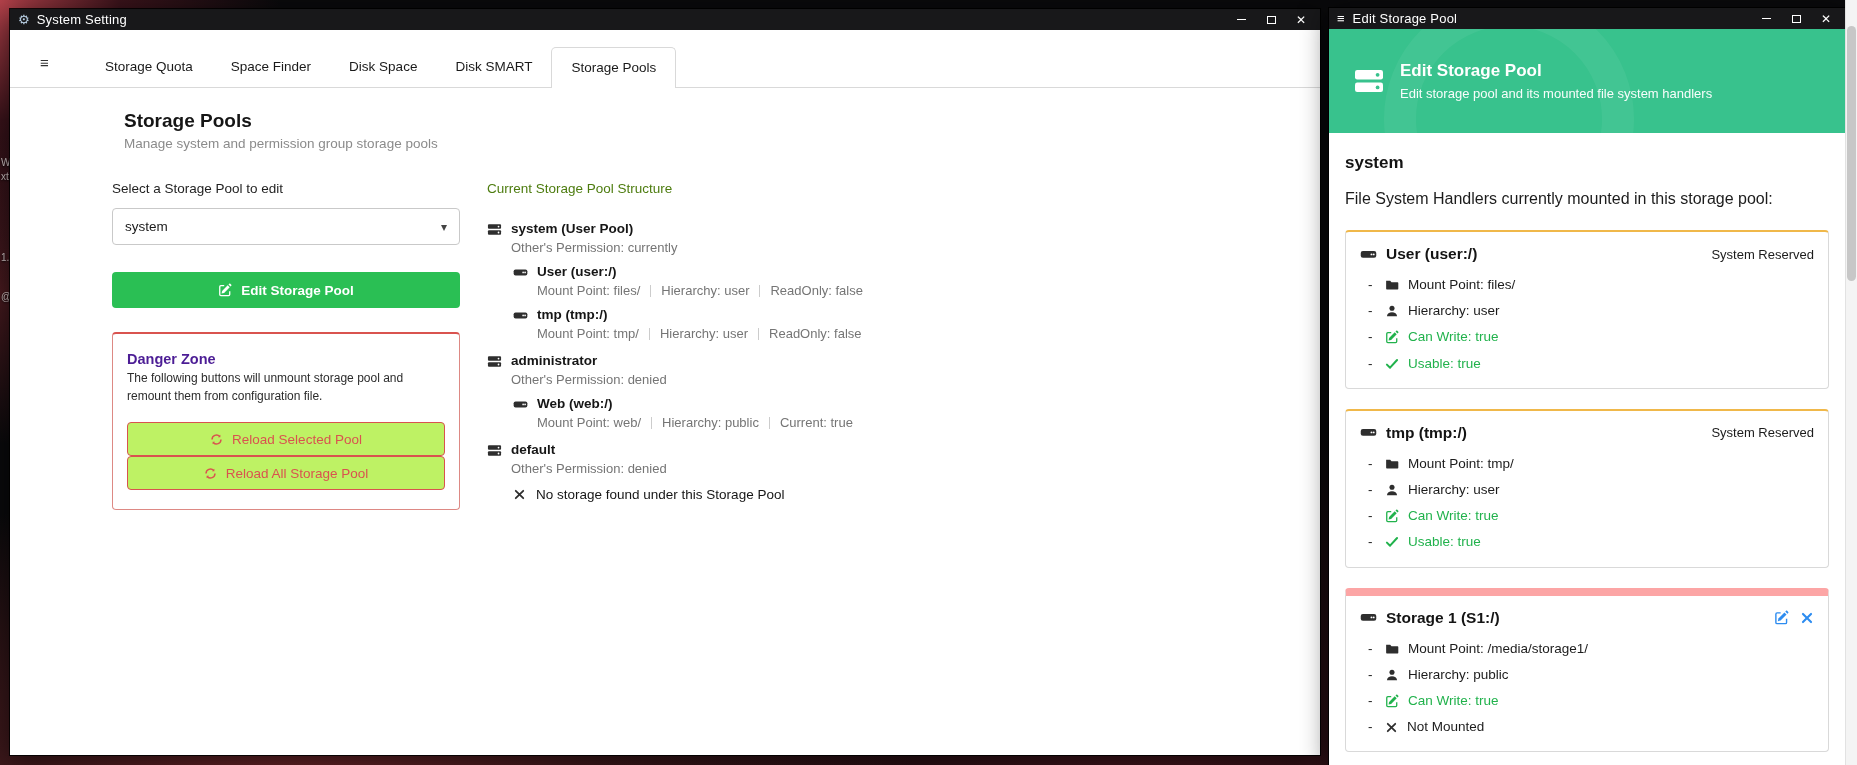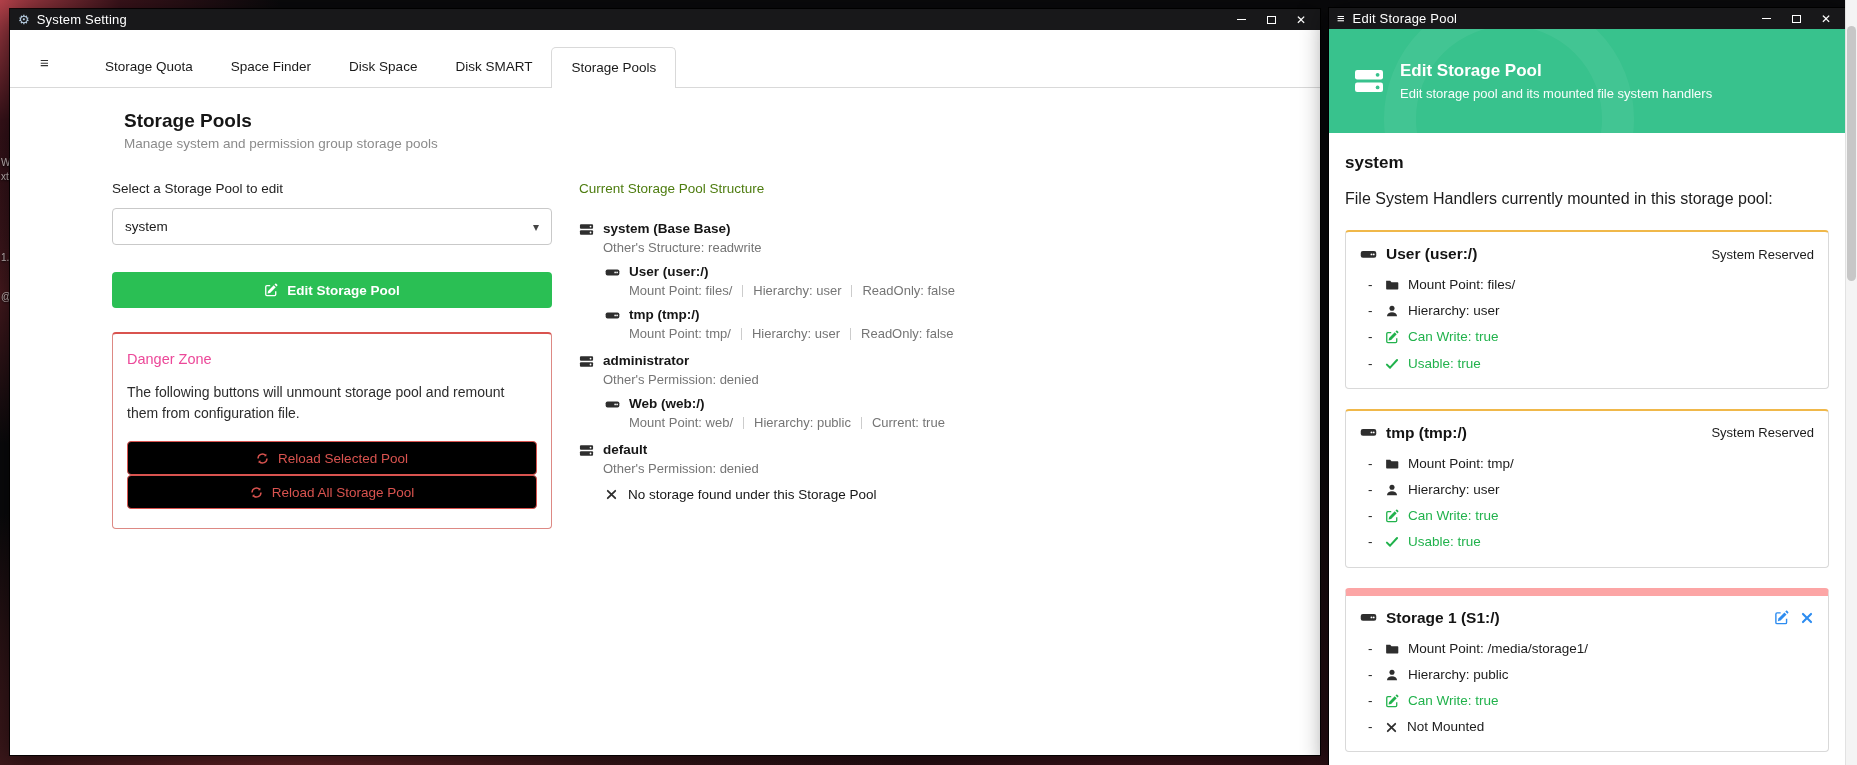--- a/index.html
+++ b/index.html
@@ -39,34 +39,34 @@
   .hamburger { align-self: center; font-size: 15px; color: #333; width: 16px; margin-right: 30px; margin-top: 8px; }
   .tabs { display: flex; }
   .tab { padding: 12px 19px 12px; font-size: 13.5px; color: #1a1a1a; }
   .tab.active { border: 1px solid #d9d9d9; border-bottom: none; border-radius: 5px 5px 0 0; background: #fff; margin-bottom: -1px; padding-bottom: 13px; }
 
   
   .content { padding: 22px 0 0 102px; }
   .page-title { margin-left: 12px; font-size: 19px; font-weight: 700; color: #151515; }
   .page-sub { margin-left: 12px; margin-top: 4px; font-size: 13.5px; color: #8b8b8b; }
   .cols { display: flex; margin-top: 30px; }
-  .col-left { width: 440px; flex: none; }
+  .col-left { width: 348px; flex: none; }
   .col-right { margin-left: 27px; }
 
   .field-label { font-size: 13.5px; color: #1f1f1f; }
   .select { margin-top: 12px; height: 37px; border: 1px solid #c9c9c9; border-radius: 4px; display: flex; align-items: center; justify-content: space-between; padding: 0 12px; font-size: 13.5px; background: #fff; cursor: default; }
   .caret { color: #444; font-size: 12px; }
 
   button { font-family: inherit; cursor: pointer; }
   .btn-green { margin-top: 27px; width: 100%; height: 36px; background: var(--accent-green, #2abf54); border: none; border-radius: 4px; color: #fff; font-size: 13.5px; font-weight: 700; display: flex; align-items: center; justify-content: center; gap: 9px; }
 
   .danger-card { margin-top: 24px; border: 1px solid #dd8984; border-top: 2px solid var(--danger-red, #d9534f); border-radius: 4px; padding: 17px 14px 19px; }
-  .danger-title { font-size: 14.5px; font-weight: 400; color: #ec4899; }
-  .danger-desc { margin-top: 15px; font-size: 14px; color: #2c2c2c; line-height: 1.5; }
-  .btn-outline-red { margin-top: 17px; width: 100%; height: 34px; background: #000000; border: 1px solid var(--danger-red, #d9534f); border-radius: 4px; color: var(--danger-red, #d9534f); font-size: 13.5px; display: flex; align-items: center; justify-content: center; gap: 9px; }
+  .danger-title { font-size: 14.5px; font-weight: 700; color: #4c1d95; }
+  .danger-desc { margin-top: 2px; font-size: 12px; color: #2c2c2c; line-height: 1.5; }
+  .btn-outline-red { margin-top: 17px; width: 100%; height: 34px; background: #bef264; border: 1px solid var(--danger-red, #d9534f); border-radius: 4px; color: var(--danger-red, #d9534f); font-size: 13.5px; display: flex; align-items: center; justify-content: center; gap: 9px; }
   .btn-outline-red + .btn-outline-red { margin-top: 0; }
 
   
   .struct-title { font-size: 13.5px; color: #4d7c0f; }
   .tree { margin-top: 24px; }
   .pool { margin-top: 10px; }
   .tree .pool:first-child { margin-top: 0; }
   .node-head { display: flex; align-items: center; gap: 9px; line-height: 18px; }
   .node-name { font-size: 13.5px; font-weight: 700; color: #161616; }
   .node-meta { margin-left: 24px; margin-top: 1px; font-size: 13px; color: #757575; display: flex; align-items: center; line-height: 17px; }
@@ -214,23 +214,23 @@
             <div class="pool">
               <div class="node-head">
                 <span class="icon">
                   <svg class="svgi i15" viewBox="0 0 16 16">
                       <rect x="1" y="2.5" width="14" height="4.7" rx="1.1"></rect>
                       <rect x="1" y="8.8" width="14" height="4.7" rx="1.1"></rect>
                       <circle class="dot" cx="12.3" cy="4.9" r="0.95"></circle>
                       <circle class="dot" cx="12.3" cy="11.2" r="0.95"></circle>
                     </svg>
                 </span>
-                <span class="node-name">system (Base Base)</span>
-              </div>
-              <div class="node-meta">Other's Structure: readwrite</div>
+                <span class="node-name">system (User Pool)</span>
+              </div>
+              <div class="node-meta">Other's Permission: currently</div>
 
               <div class="storage">
                 <div class="node-head">
                   <span class="icon">
                     <svg class="svgi i15" viewBox="0 0 16 16">
                         <rect x="0.7" y="4.7" width="14.6" height="6.4" rx="2"></rect>
                         <circle class="dot" cx="10.8" cy="7.9" r="0.9"></circle>
                         <circle class="dot" cx="12.9" cy="7.9" r="0.9"></circle>
                       </svg>
                   </span>

